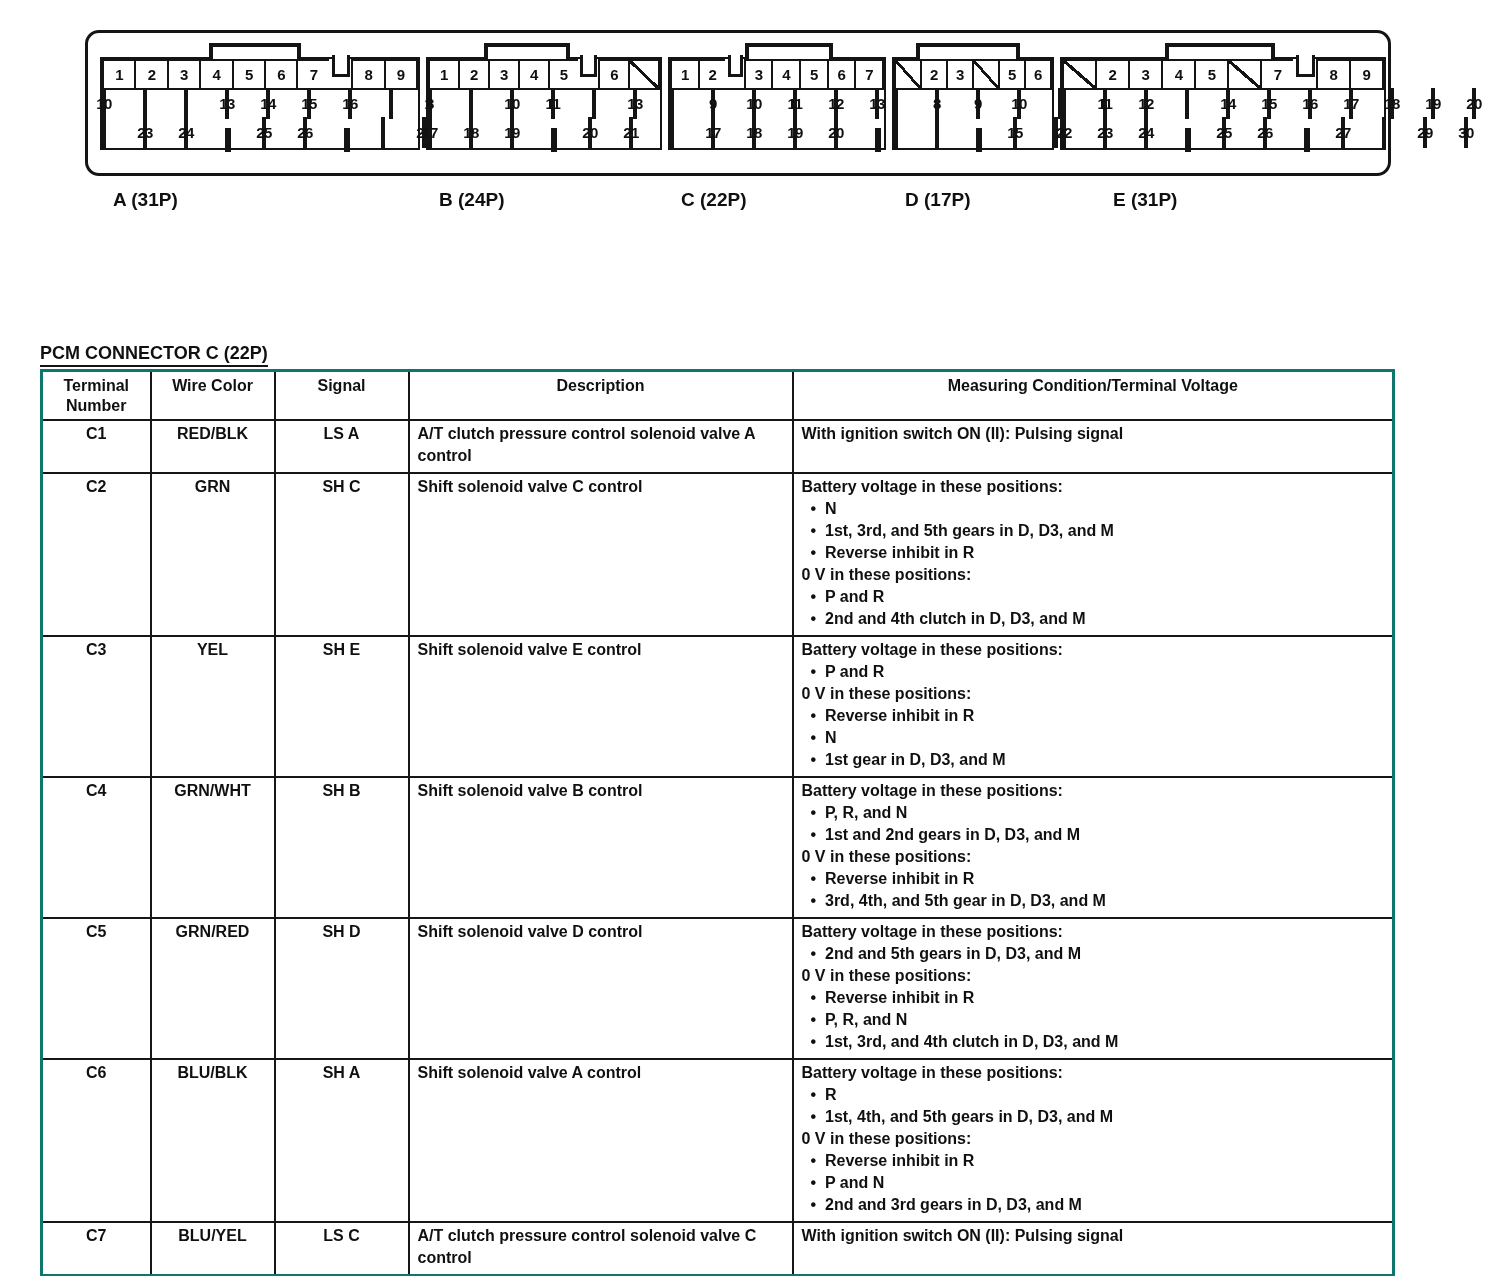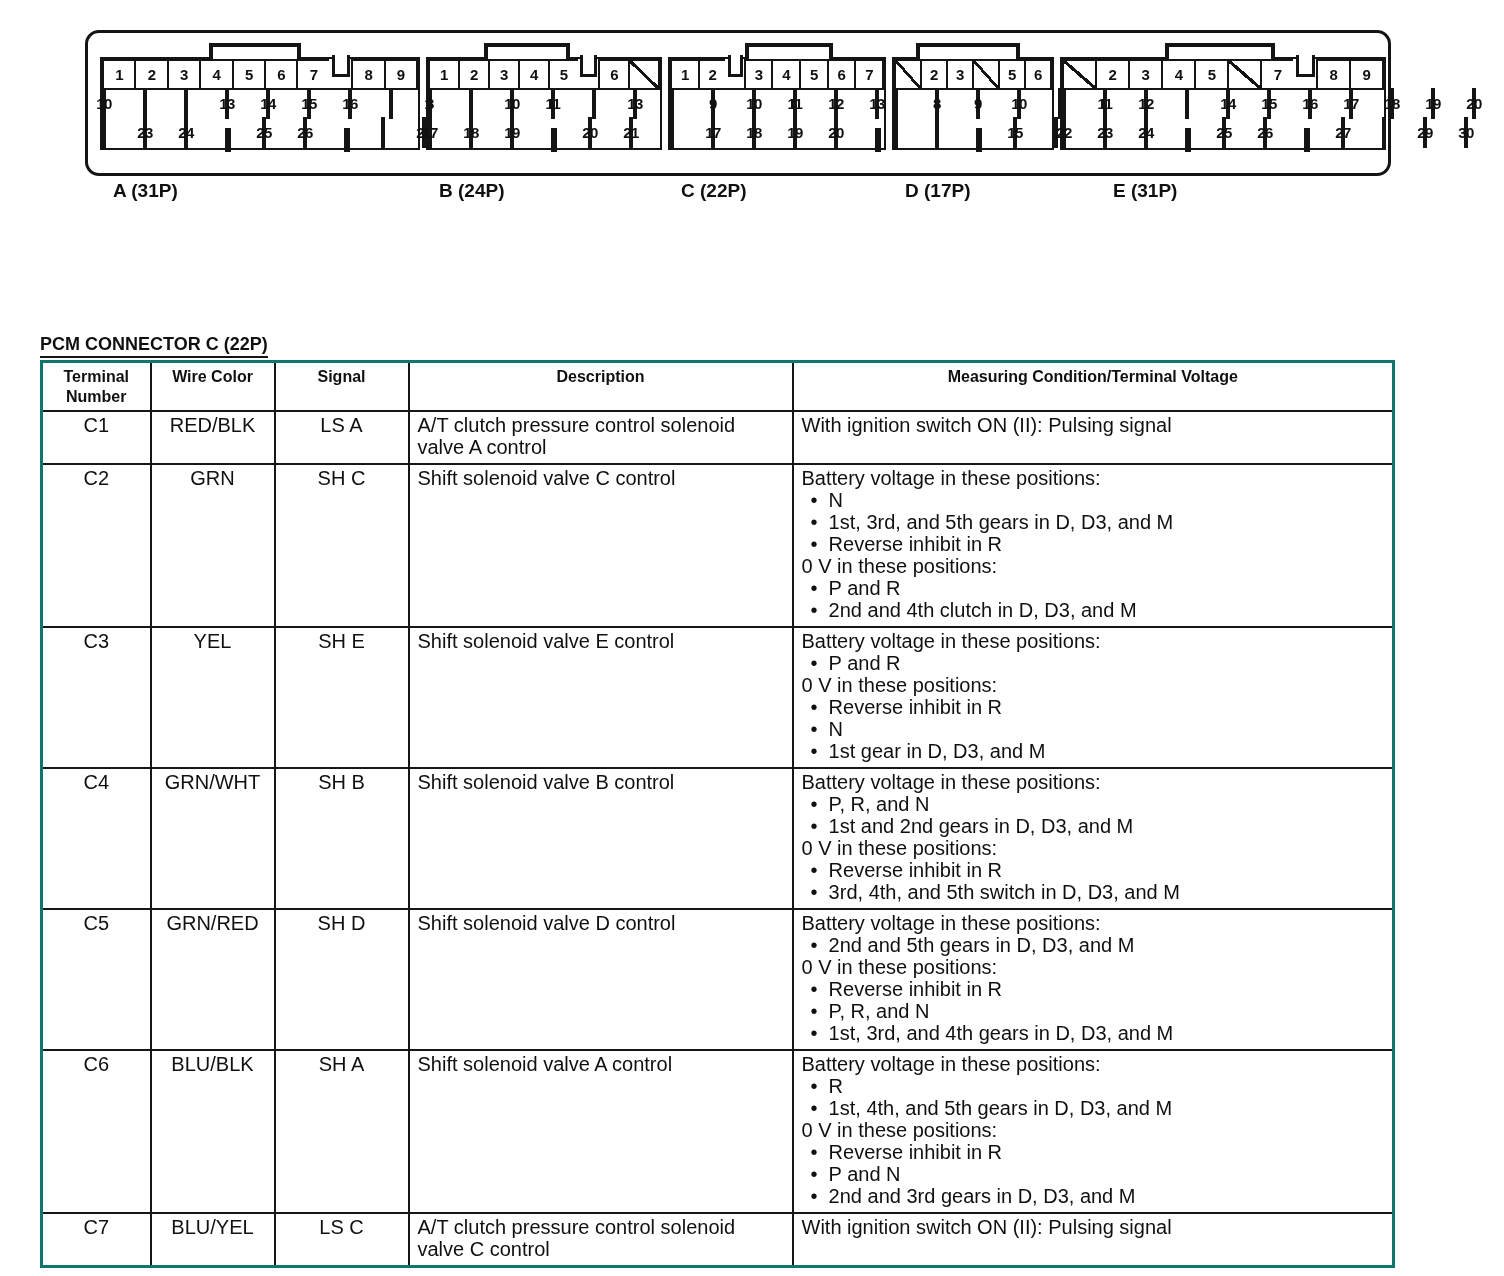--- a/index.html
+++ b/index.html
@@ -28,31 +28,31 @@
         font-weight:700;font-size:15px;letter-spacing:-0.5px;background:#fff;box-sizing:border-box;}
   .crow .slot:first-child{margin-left:0;}
   .slot.blocked{background-image:linear-gradient(to top right,
         transparent 46%, #141414 46%, #141414 54%, transparent 54%);}
   .slot.keyway{flex:.45;border:none;border-top:2px solid #141414;}
   .slot.keyway i{position:absolute;left:8%;right:8%;top:30%;bottom:-4px;
         border:3px solid #141414;border-bottom:none;background:#fff;}
   .slot.notch{flex:.8;border:none;border-bottom:2px solid #141414;}
   .slot.notch i{position:absolute;left:12%;right:12%;top:-4px;height:64%;
         border:3px solid #141414;border-top:none;background:#fff;}
-  .labels{position:relative;height:36px;margin-top:4px;text-align:center;}
+  .labels{position:relative;height:36px;margin-top:13px;text-align:center;}
   .clabel{position:absolute;top:0;font-size:19px;font-weight:700;white-space:nowrap;}
 
   
   .table-sec{margin:118px 0 0 40px;width:1454px;}
   .tbl-title{display:inline-block;font-size:18px;font-weight:700;
              border-bottom:2px solid #141414;padding-bottom:1px;margin:0 0 2px 0;}
   table{border-collapse:collapse;table-layout:fixed;width:1352px;border:3px solid #0f766e;}
   th,td{border:2px solid #161616;vertical-align:top;box-sizing:border-box;}
   th{font-size:16px;font-weight:700;text-align:center;padding:4px 2px 3px 2px;line-height:20px;}
-  td{font-size:20px;font-weight:400;line-height:22px;}
+  td{font-size:16px;font-weight:700;line-height:22px;}
   .td-center{text-align:center;padding-top:2px;}
   .td-desc,.td-cond{padding:2px 8px 5px 8px;}
   .condline{white-space:pre-wrap;}
   .condline.bullet{padding-left:9px;}
 </style>
 </head>
 <body>
 
 <div class="page">
 
@@ -334,35 +334,35 @@
             <td class="td-center">C4</td>
             <td class="td-center">GRN/WHT</td>
             <td class="td-center">SH B</td>
             <td class="td-desc">Shift solenoid valve B control</td>
             <td class="td-cond">
               <div class="condline">Battery voltage in these positions:</div>
               <div class="condline bullet">•  P, R, and N</div>
               <div class="condline bullet">•  1st and 2nd gears in D, D3, and M</div>
               <div class="condline">0 V in these positions:</div>
               <div class="condline bullet">•  Reverse inhibit in R</div>
-              <div class="condline bullet">•  3rd, 4th, and 5th switch in D, D3, and M</div>
+              <div class="condline bullet">•  3rd, 4th, and 5th gear in D, D3, and M</div>
             </td>
           </tr>
           <tr>
             <td class="td-center">C5</td>
             <td class="td-center">GRN/RED</td>
             <td class="td-center">SH D</td>
             <td class="td-desc">Shift solenoid valve D control</td>
             <td class="td-cond">
               <div class="condline">Battery voltage in these positions:</div>
               <div class="condline bullet">•  2nd and 5th gears in D, D3, and M</div>
               <div class="condline">0 V in these positions:</div>
               <div class="condline bullet">•  Reverse inhibit in R</div>
               <div class="condline bullet">•  P, R, and N</div>
-              <div class="condline bullet">•  1st, 3rd, and 4th gears in D, D3, and M</div>
+              <div class="condline bullet">•  1st, 3rd, and 4th clutch in D, D3, and M</div>
             </td>
           </tr>
           <tr>
             <td class="td-center">C6</td>
             <td class="td-center">BLU/BLK</td>
             <td class="td-center">SH A</td>
             <td class="td-desc">Shift solenoid valve A control</td>
             <td class="td-cond">
               <div class="condline">Battery voltage in these positions:</div>
               <div class="condline bullet">•  R</div>

